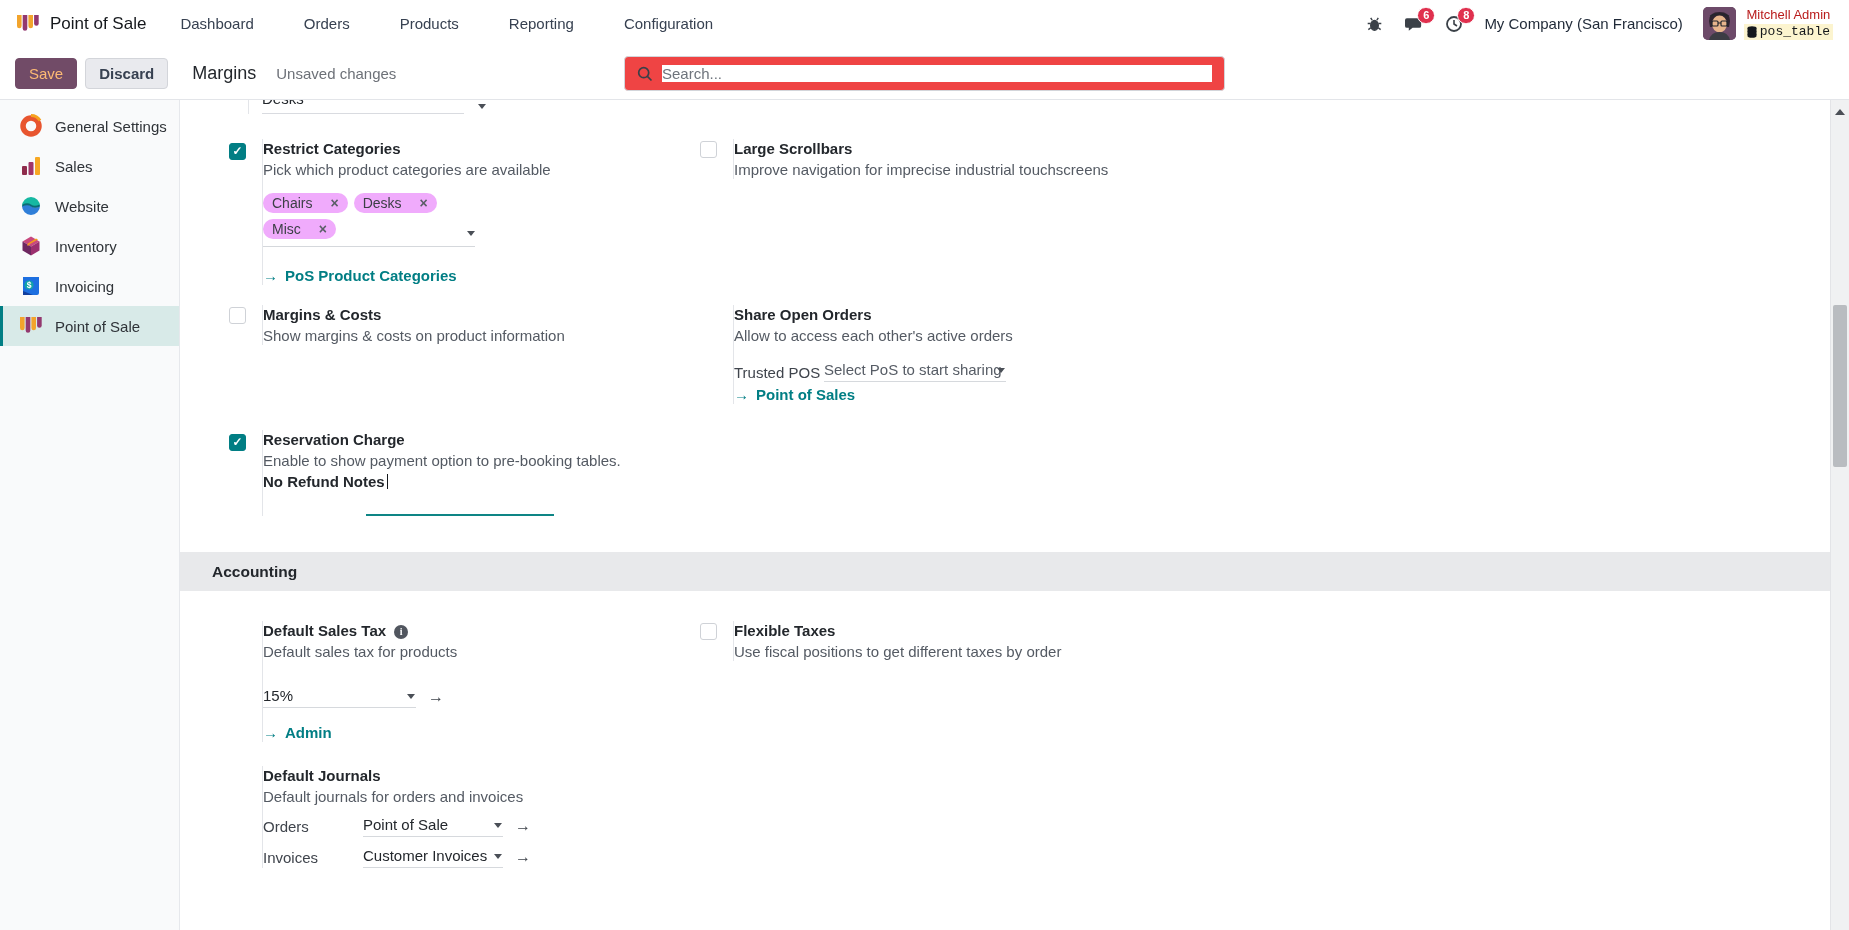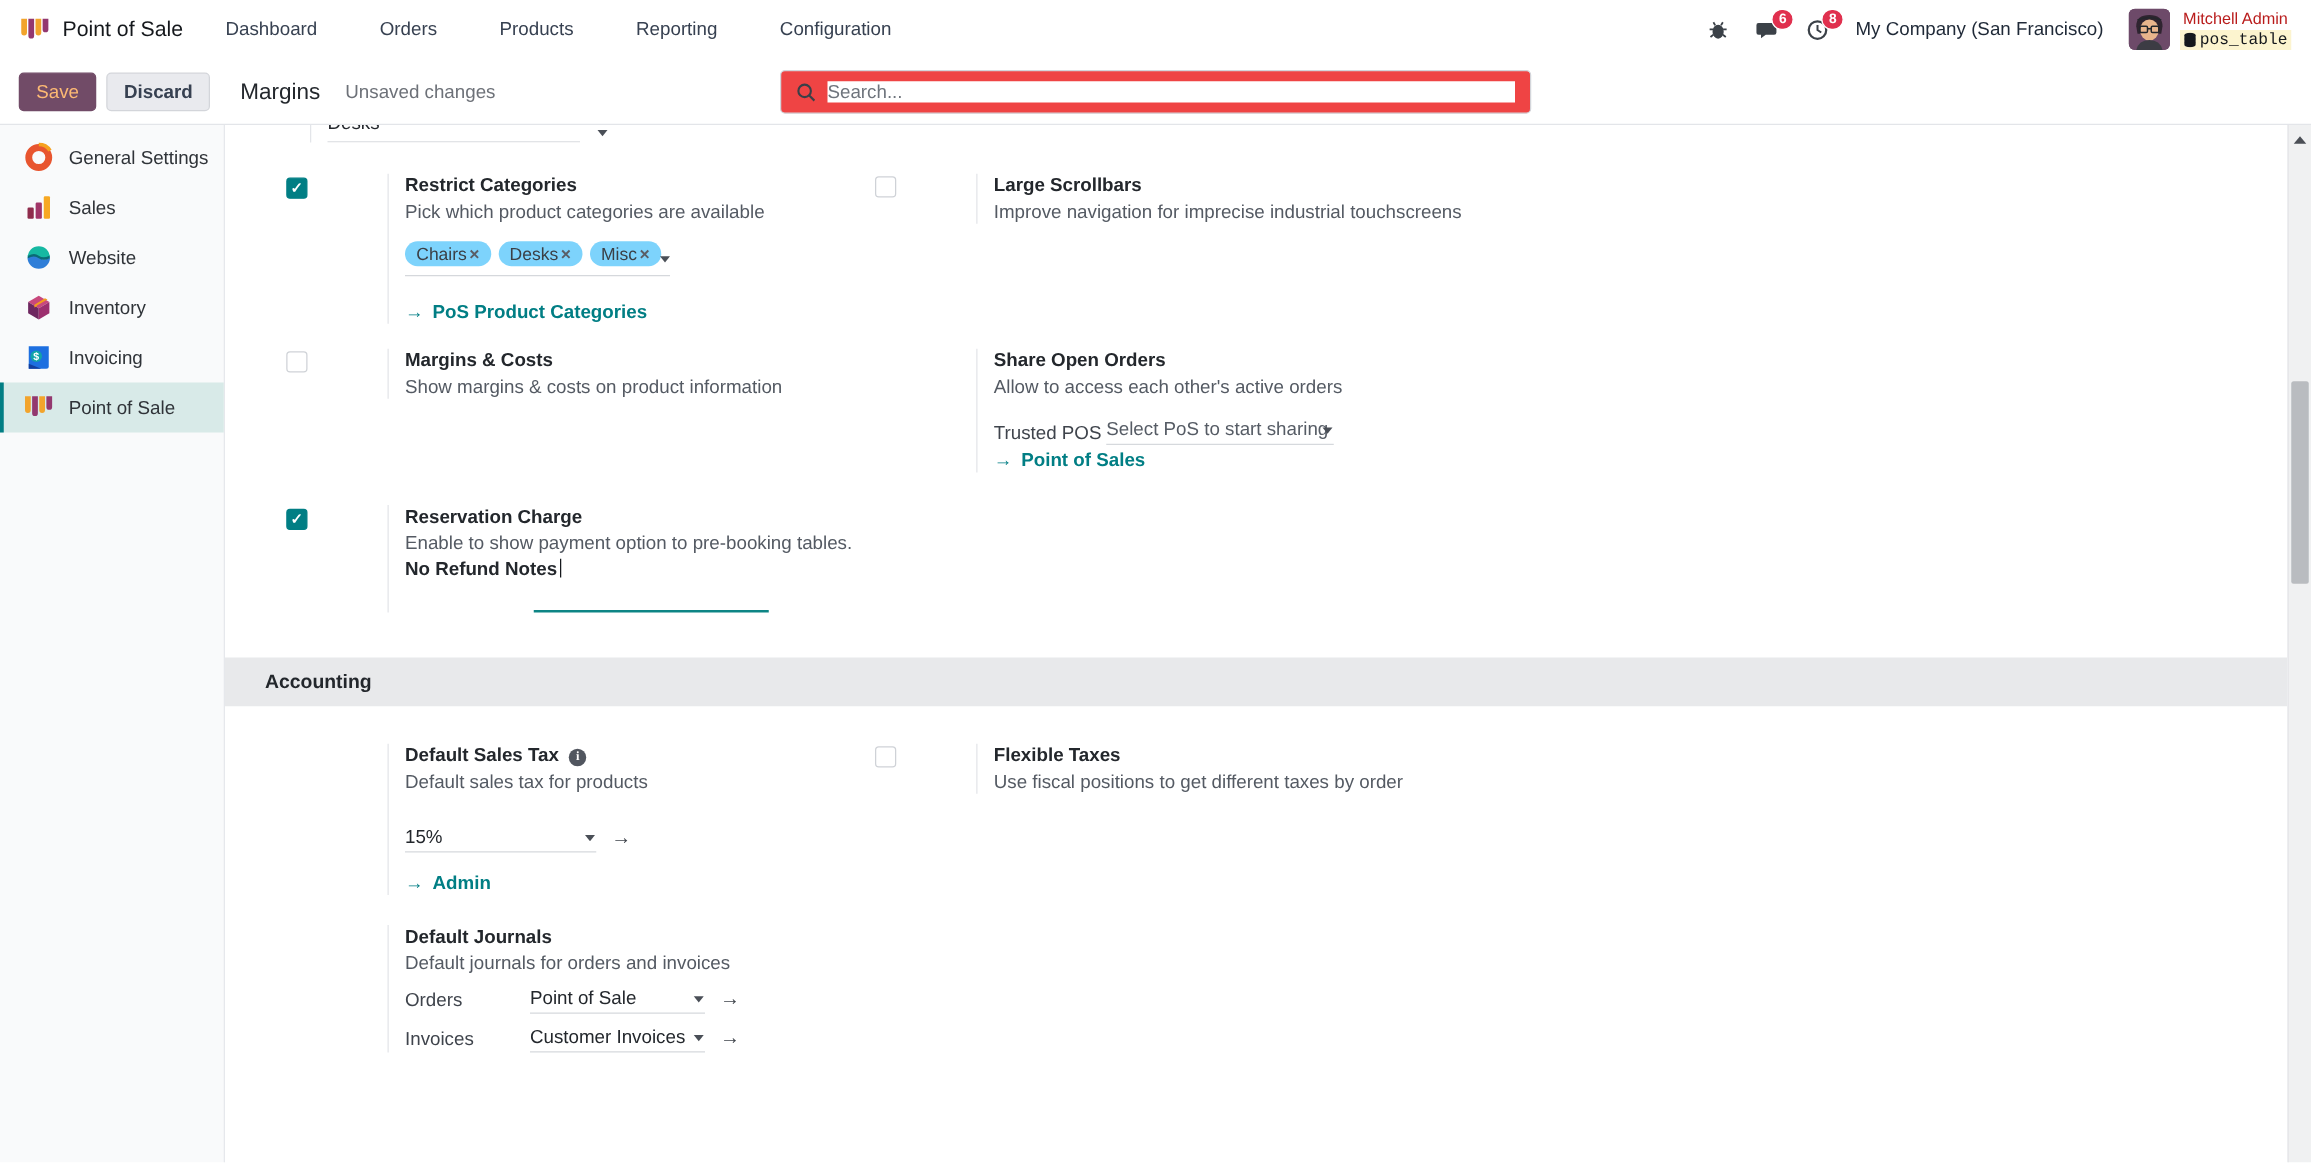--- a/index.html
+++ b/index.html
@@ -54,34 +54,34 @@
   .remnant-field { width:202px; border-bottom:1px solid #d9dbe0; height:14px; position:relative; cursor:pointer; }
   .remnant-text { position:absolute; bottom:1px; left:0; font-size:15px; color:#23272c; top:-10px; }
   .caret { width:0; height:0; border-left:4.5px solid transparent; border-right:4.5px solid transparent;
            border-top:5.5px solid #4a4f57; display:inline-block; }
   .remnant-field .caret { position:absolute; right:-22px; bottom:4px; }
 
   
   .grid { display:grid; grid-template-columns:471px auto; align-items:start; }
   .sbox { display:flex; }
   .check-col { width:33px; padding-top:2px; flex:0 0 auto; }
-  .pane { border-left:1px solid #e3e5e9; padding-left:13px; flex:1; min-width:0;margin-left:48px; }
+  .pane { border-left:1px solid #e3e5e9; flex:1; min-width:0; }
   .slabel { font-weight:700; font-size:15px; color:#23272c; line-height:19px; }
   .sdesc { font-size:15px; color:#545a63; line-height:19px; margin-top:2px; }
 
   .checkbox { width:17px; height:17px; border:1px solid #cfd2d7; border-radius:3px; background:#fff;
               display:inline-flex; align-items:center; justify-content:center; cursor:pointer; }
   .checkbox.checked { background:#017e84; border-color:#017e84; }
   .checkbox.checked::after { content:"✓"; color:#fff; font-size:12px; font-weight:700; line-height:1; }
 
   .tags-field { margin-top:14px; width:212px; border-bottom:1px solid #d5d8dc; padding-bottom:7px;
                 position:relative; display:flex; flex-wrap:wrap; gap:6px; cursor:pointer; }
   .tags-field .caret { position:absolute; right:0; bottom:10px; }
-  .tag { background:#7dd3fc; color:#3b3f45; border-radius:10px; padding:1.5px 9px; font-size:14px;
-         display:inline-flex; align-items:center; gap:2px; line-height:17px; }
+  .tag { background:#f0abfc; color:#3b3f45; border-radius:10px; padding:1.5px 9px; font-size:14px;
+         display:inline-flex; align-items:center; gap:18px; line-height:17px; }
   .tag-x { cursor:pointer; color:#5a5e66; font-size:14px; font-weight:700; line-height:1; }
   .tag-x::before { content:"×"; }
 
   .tlink { color:#017e84; font-weight:600; font-size:15px; cursor:pointer; display:inline-flex;
            align-items:center; gap:7px; text-decoration:none; }
   .tlink .arr::before { content:"→"; }
   .link-row { margin-top:20px; }
 
   .field-row { display:flex; align-items:flex-end; }
   .field-label { width:90px; font-size:15px; color:#3f444c; line-height:18px; flex:0 0 auto; }

